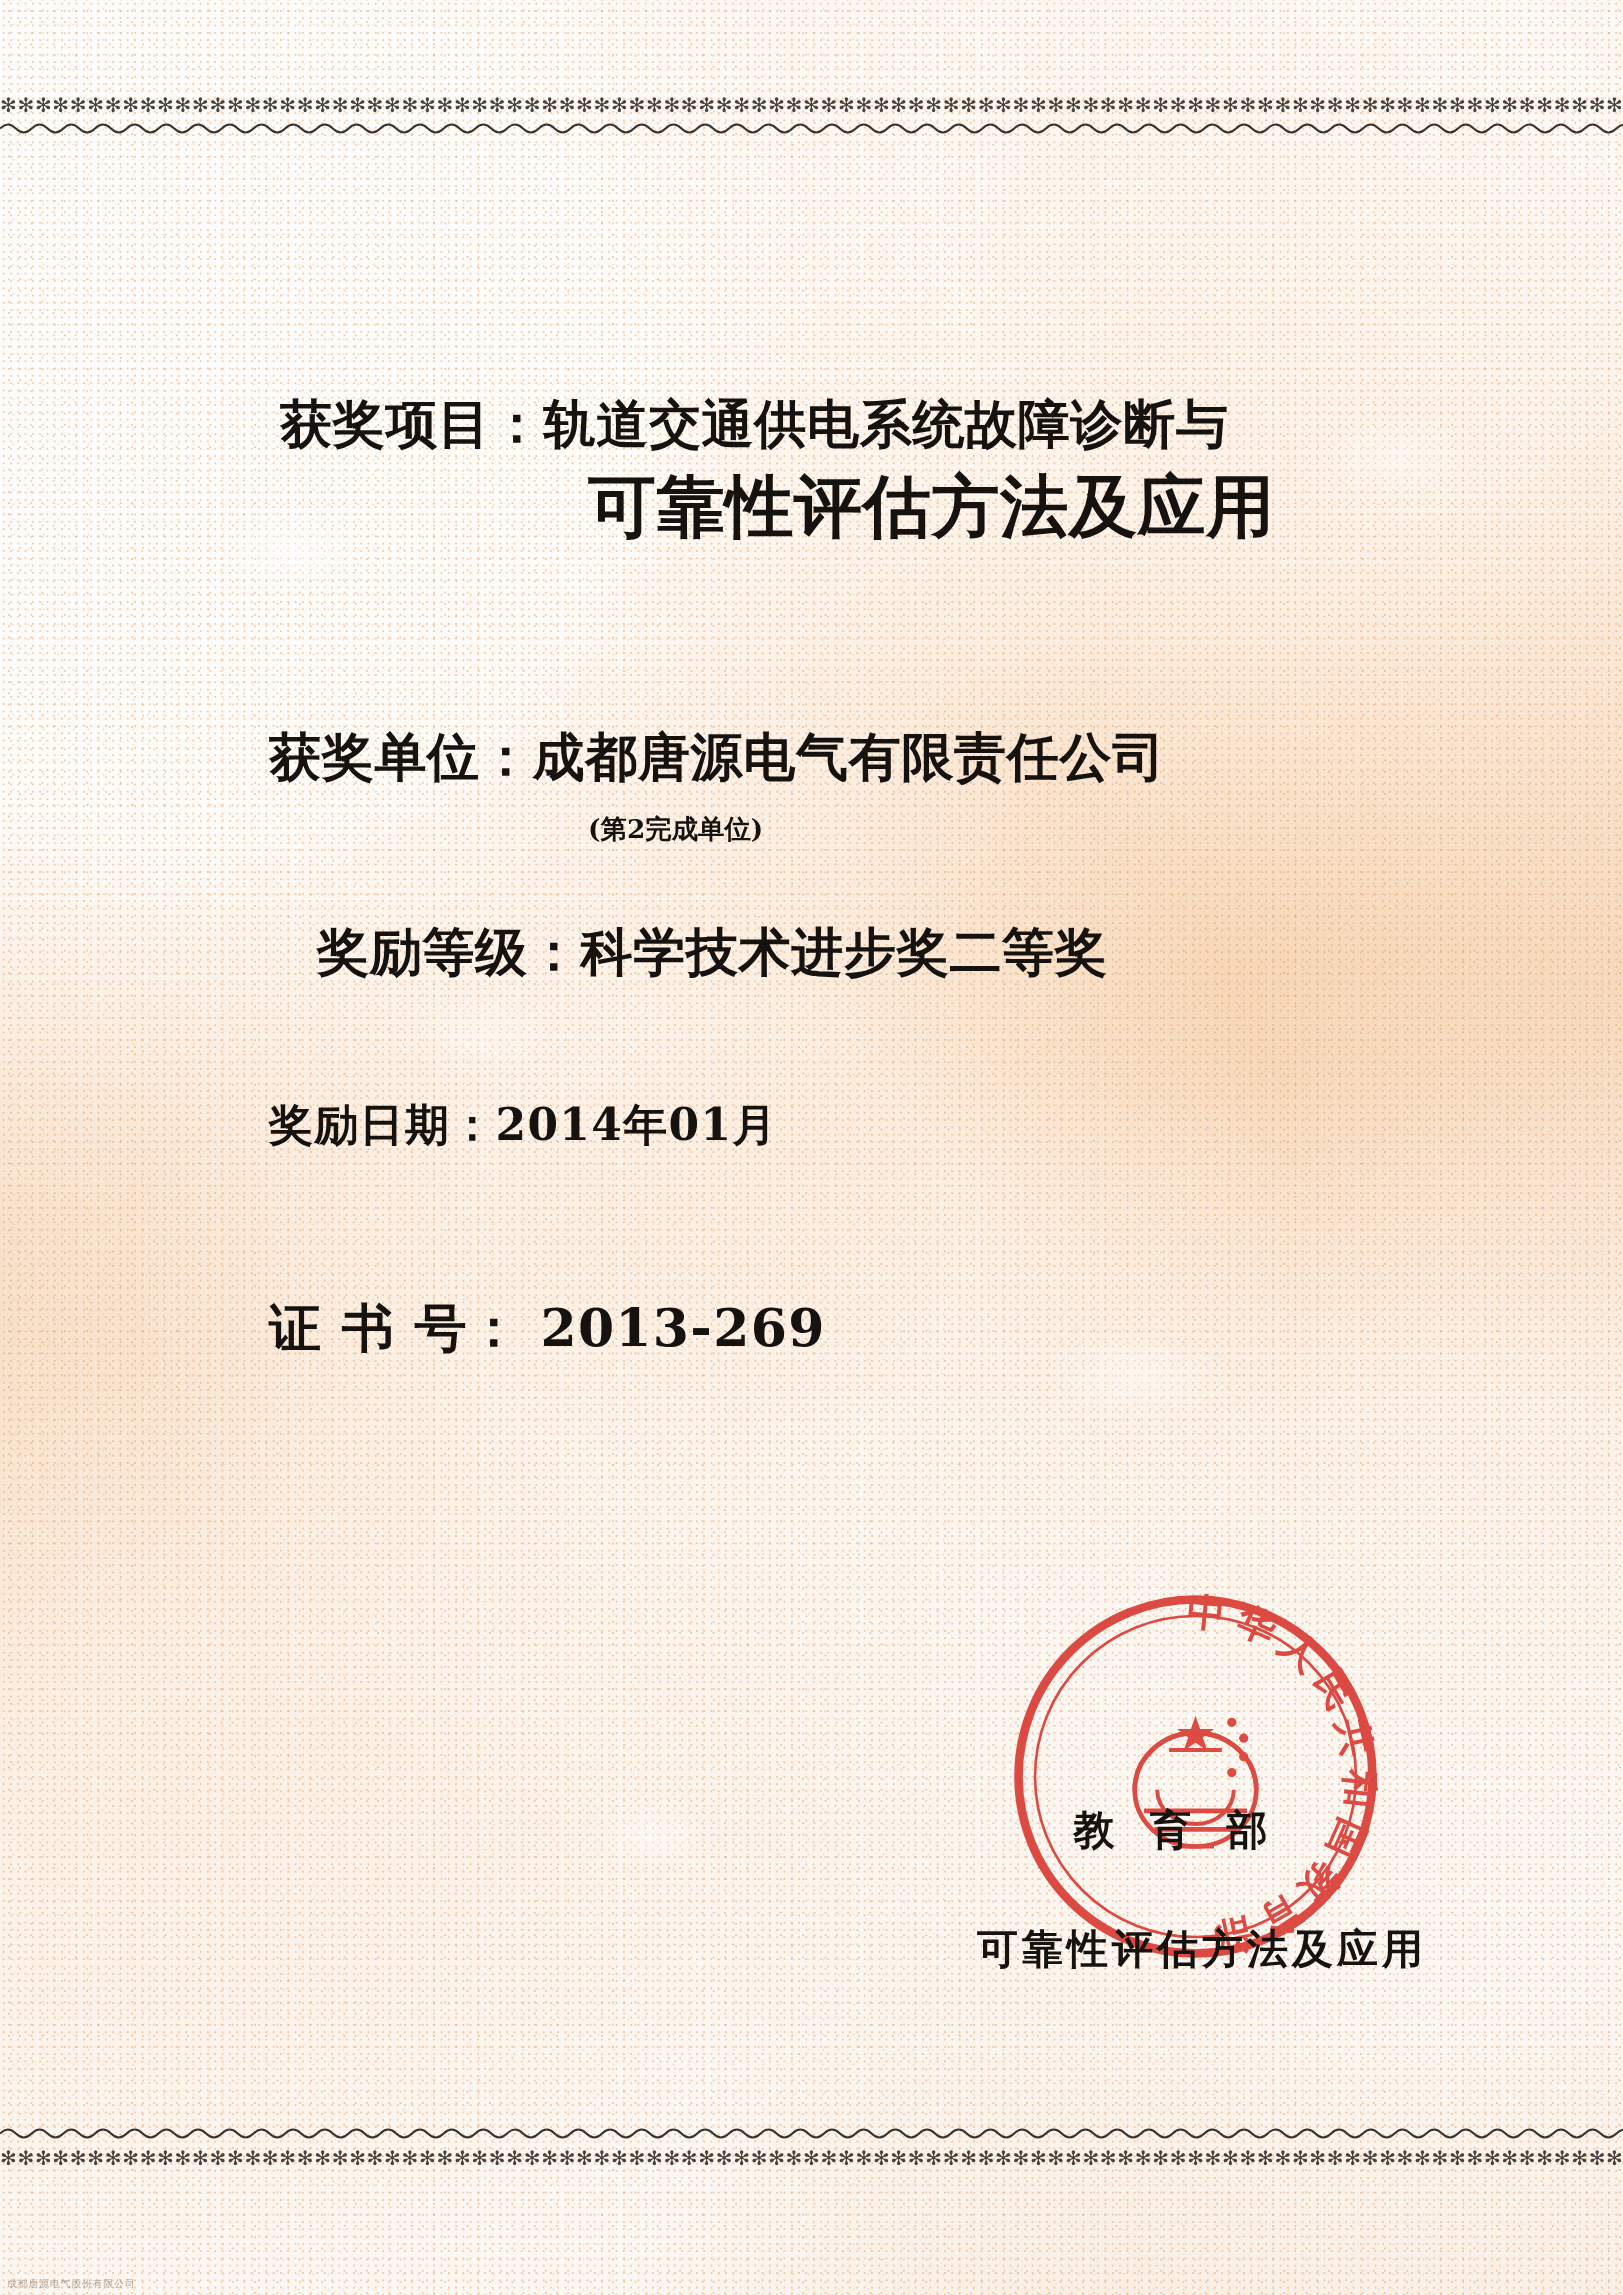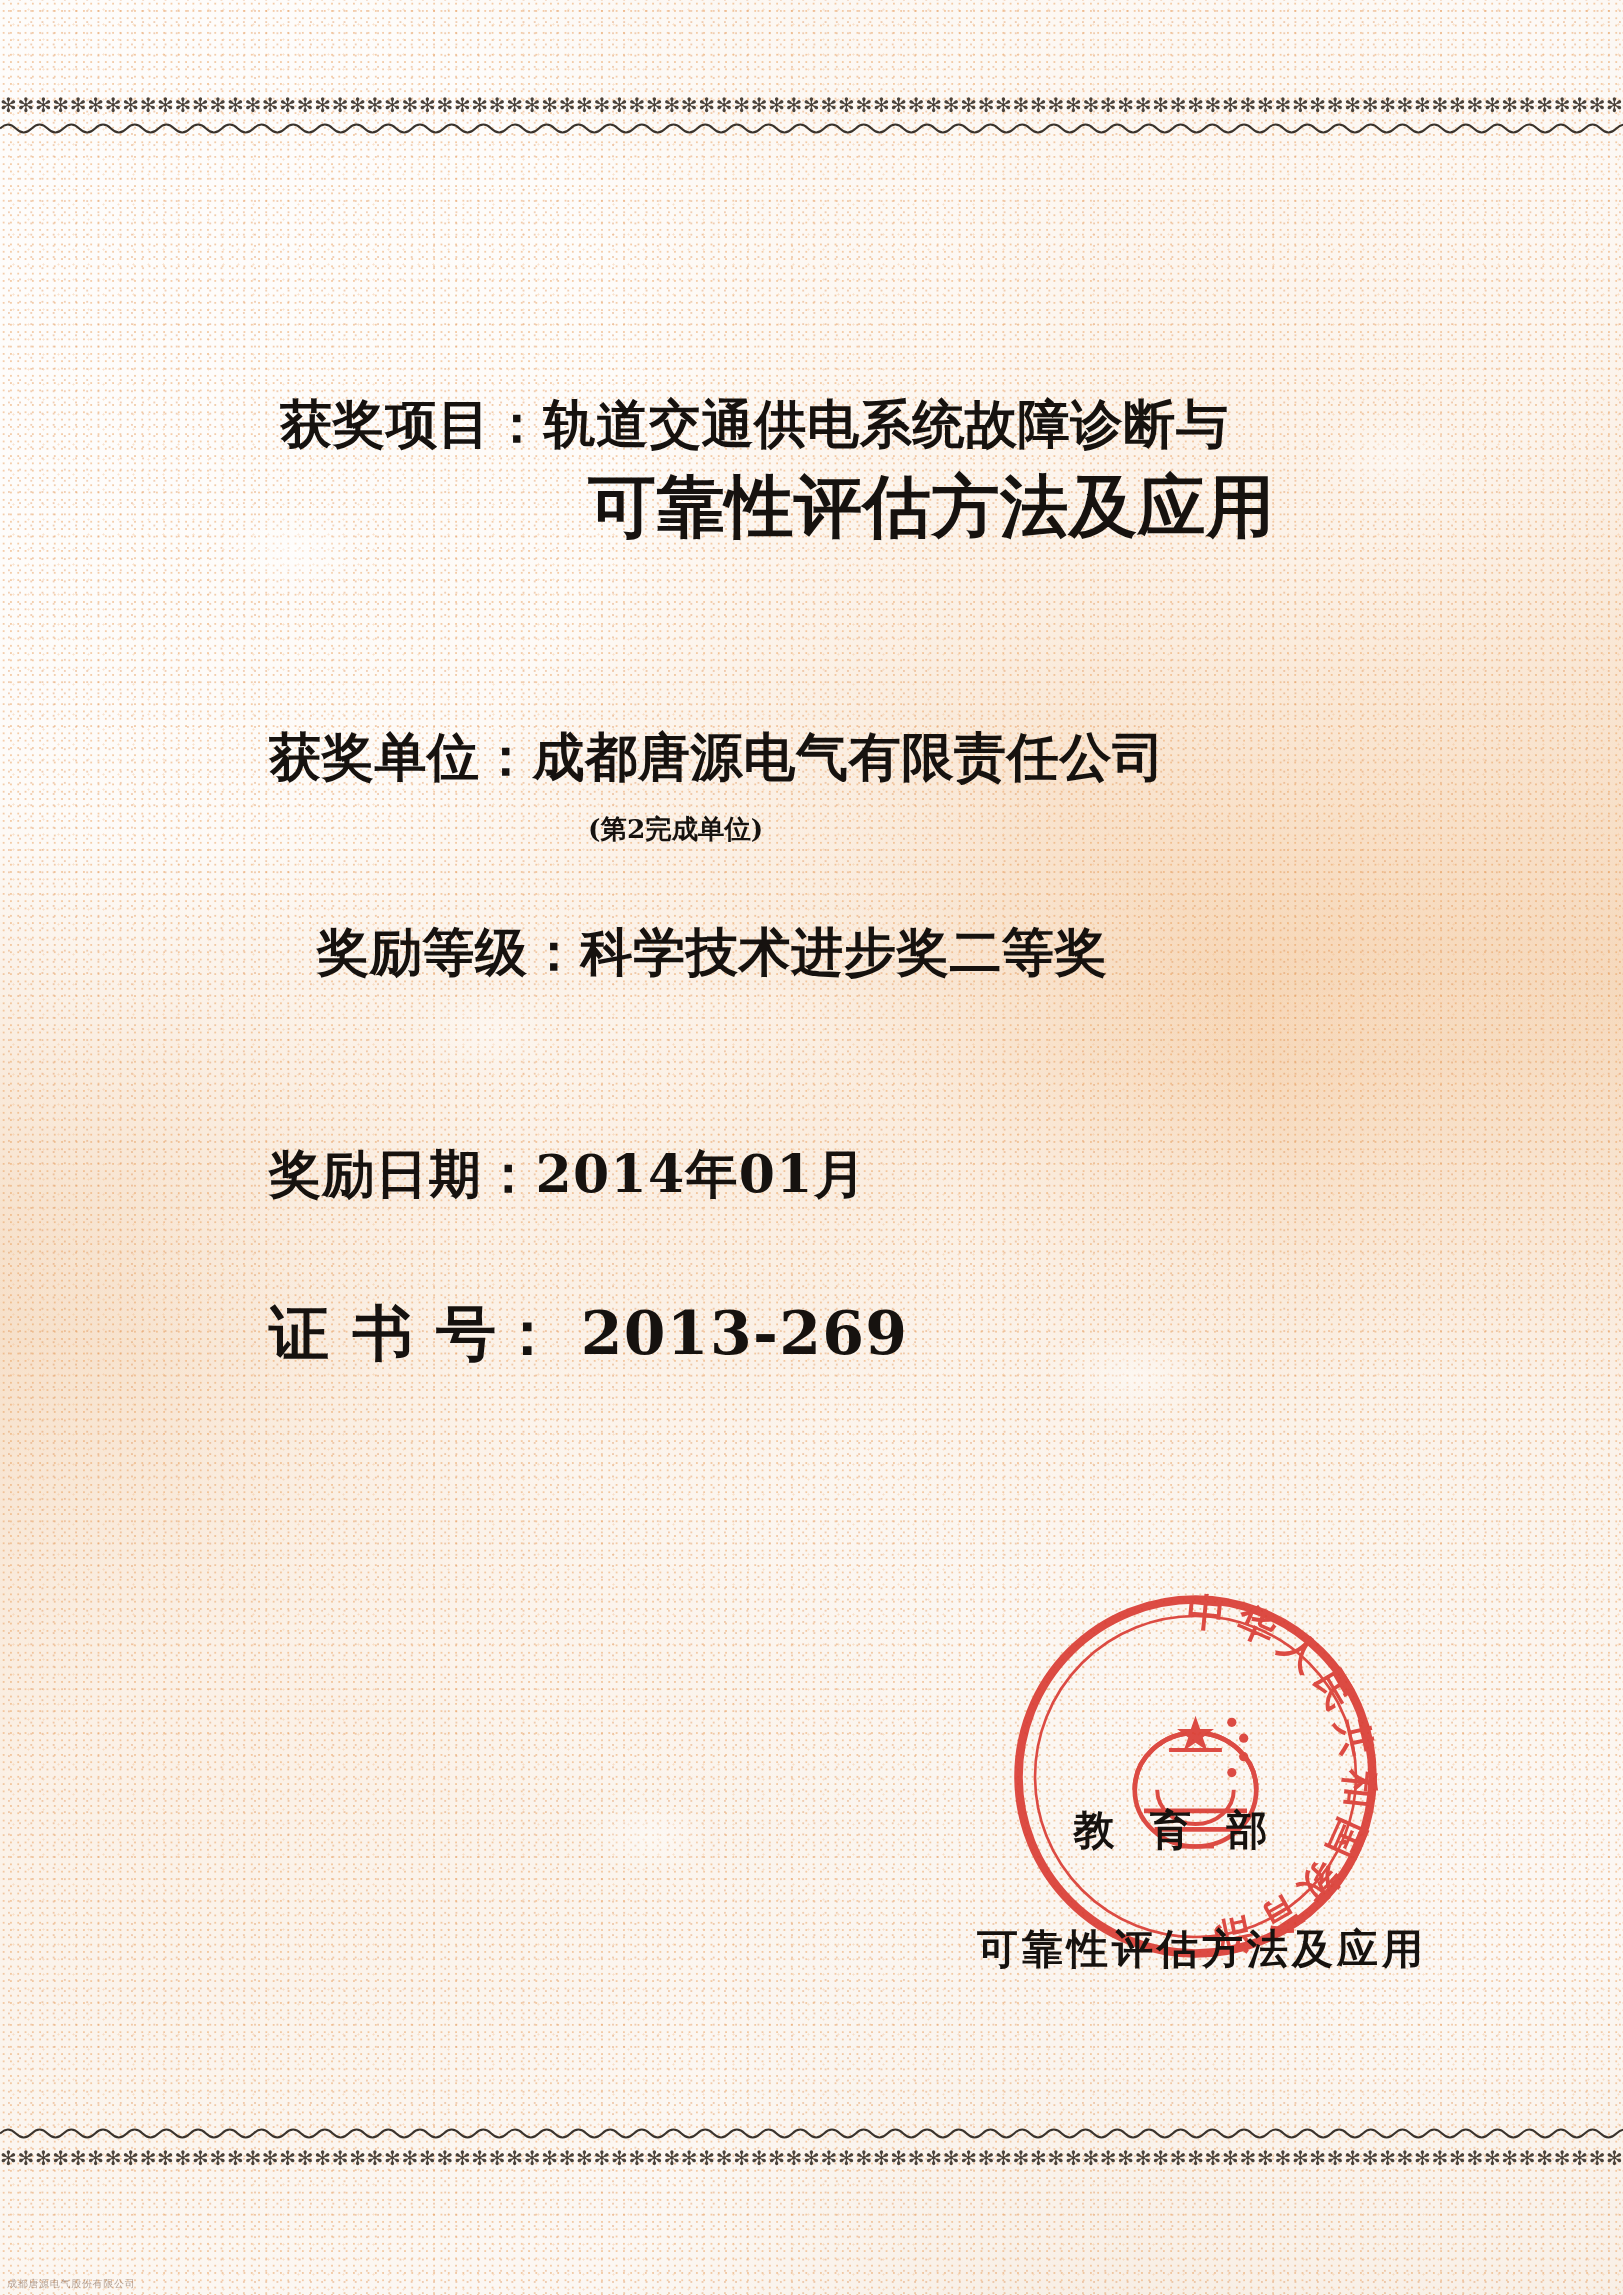--- a/index.html
+++ b/index.html
@@ -109,22 +109,22 @@
     font-weight: 700;
     white-space: nowrap;
     letter-spacing: 0.7px;
   }
 
   .l-project       { left: 280px; top: 390px;  font-size: 52px; }
   .l-project2      { left: 588px; top: 462px;  font-size: 68px; }
   .l-unit          { left: 269px; top: 723px; font-size: 52px; }
   .l-unit-note     { left: 588px; top: 812px; font-size: 26.4px; font-weight: 700; letter-spacing: 0px; }
   .l-level         { left: 269px; top: 918px; font-size: 52px; margin-left: 48px; }
-  .l-date          { left: 269px; top: 1096px; font-size: 52px; margin-top: 44px; }
-  .l-certno        { left: 269px; top: 1294px; font-size: 60px; }
+  .l-date          { left: 269px; top: 1096px; font-size: 44px; }
+  .l-certno        { left: 269px; top: 1294px; font-size: 52px; }
 
   .mono-num {
     font-family: "DejaVu Serif", "Liberation Serif", serif;
     letter-spacing: 1.3px;
   }
 
   
   .seal {
     position: absolute;
     left: 1004px;

